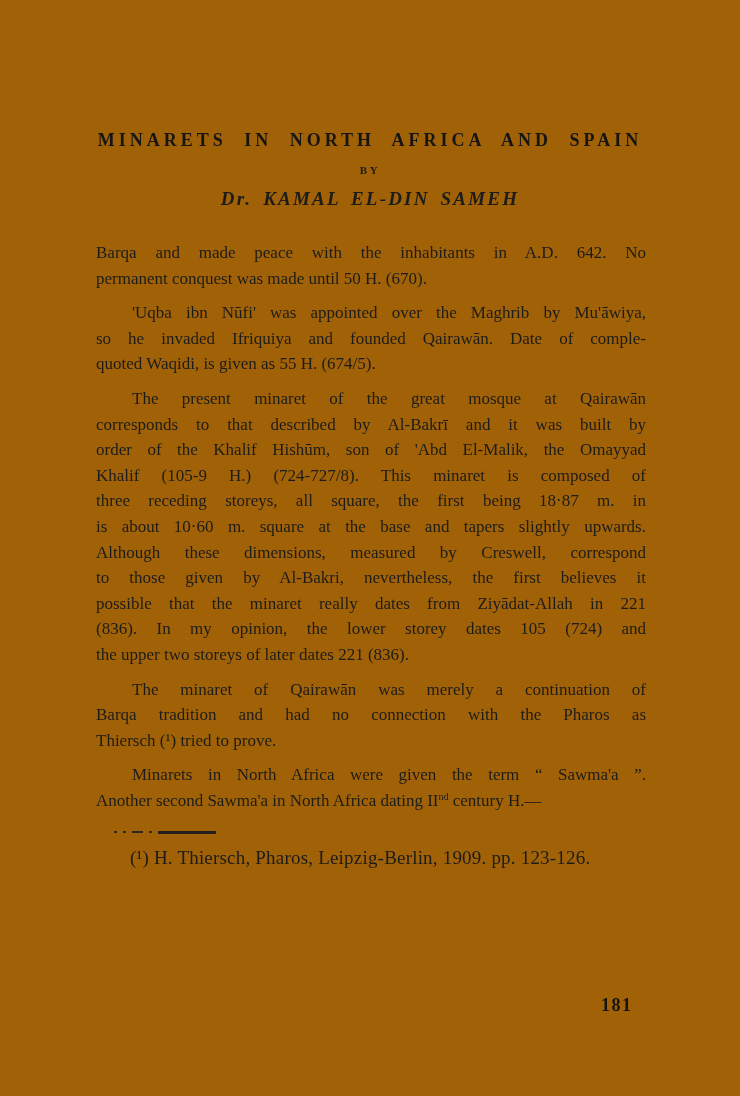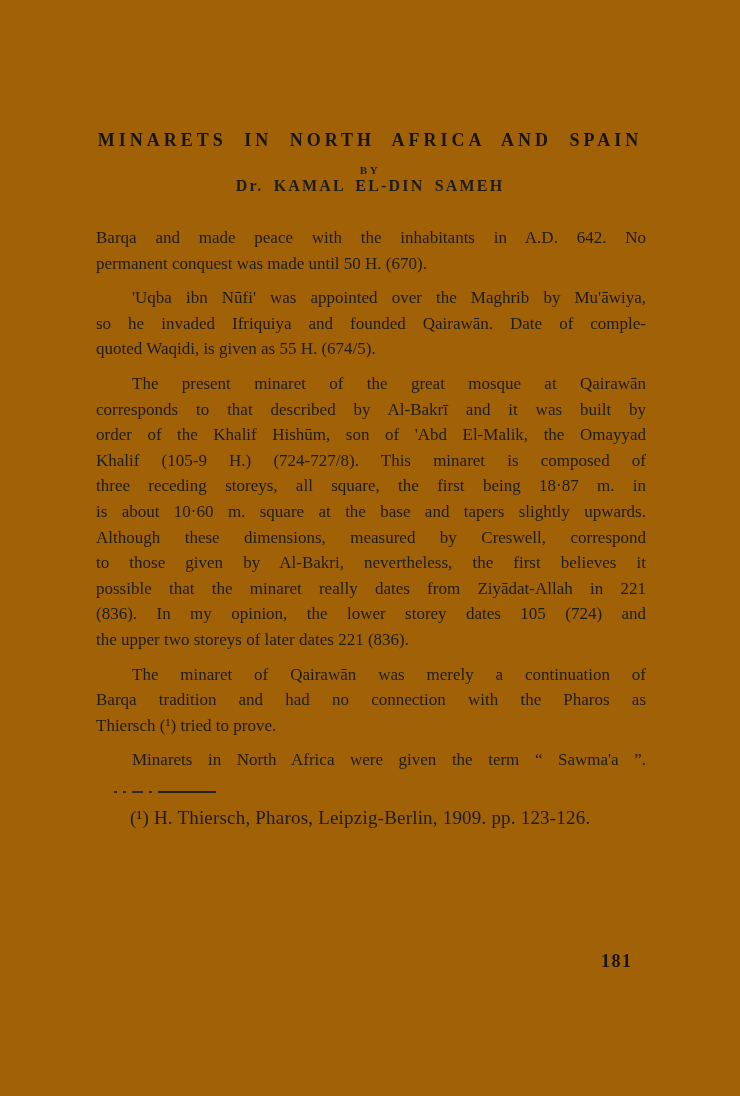--- a/index.html
+++ b/index.html
@@ -27,25 +27,26 @@
     word-spacing: 9px;
     color: #161513;
   }
   .byline {
     margin-top: 13px;
     font-size: 11px;
     font-weight: bold;
     letter-spacing: 2.5px;
   }
   .author {
-    margin-top: 1px;
-    font-size: 16px;
+    margin-top: 12px;
+    font-size: 19px;
     font-weight: bold;
     letter-spacing: 2.2px;
     word-spacing: 4px;
+    font-style: italic;
   }
   .article {
     width: 550px;
     margin: 30px 0 0 96px;
     font-size: 17px;
     line-height: 25.6px;
   }
   .para { margin: 0 0 9px 0; }
   .pline {
     text-align: justify;
@@ -71,21 +72,21 @@
   .fr-dash { width: 11px; height: 2px; background: #2a2926; }
   .fr-line { width: 58px; height: 2.5px; background: #222120; }
   .footnote {
     margin: 14px 0 0 34px;
     font-size: 19px;
     line-height: 20px;
     letter-spacing: 0.2px;
   }
   .pageno {
     position: absolute;
-    top: 951px;
+    top: 995px;
     left: 601px;
     font-size: 18px;
     font-weight: bold;
     letter-spacing: 1.5px;
     color: #151412;
   }
 </style>
 </head>
 <body>
 
@@ -125,20 +126,21 @@
     </div>
 
     <div class="para">
       <div class="pline indent">The minaret of Qairawān was merely a continuation of</div>
       <div class="pline">Barqa tradition and had no connection with the Pharos as</div>
       <div class="pline endline">Thiersch (¹) tried to prove.</div>
     </div>
 
     <div class="para">
       <div class="pline indent">Minarets in North Africa were given the term “ Sawma'a ”.</div>
+      <div class="pline endline"><span>Another second Sawma'a in North Africa dating II</span><sup class="ord">nd</sup><span> century H.—</span></div>
     </div>
 
     <div class="foot-rule">
       <span class="fr-dot"></span>
       <span class="fr-dot"></span>
       <span class="fr-dash"></span>
       <span class="fr-dot"></span>
       <span class="fr-line"></span>
     </div>
 

